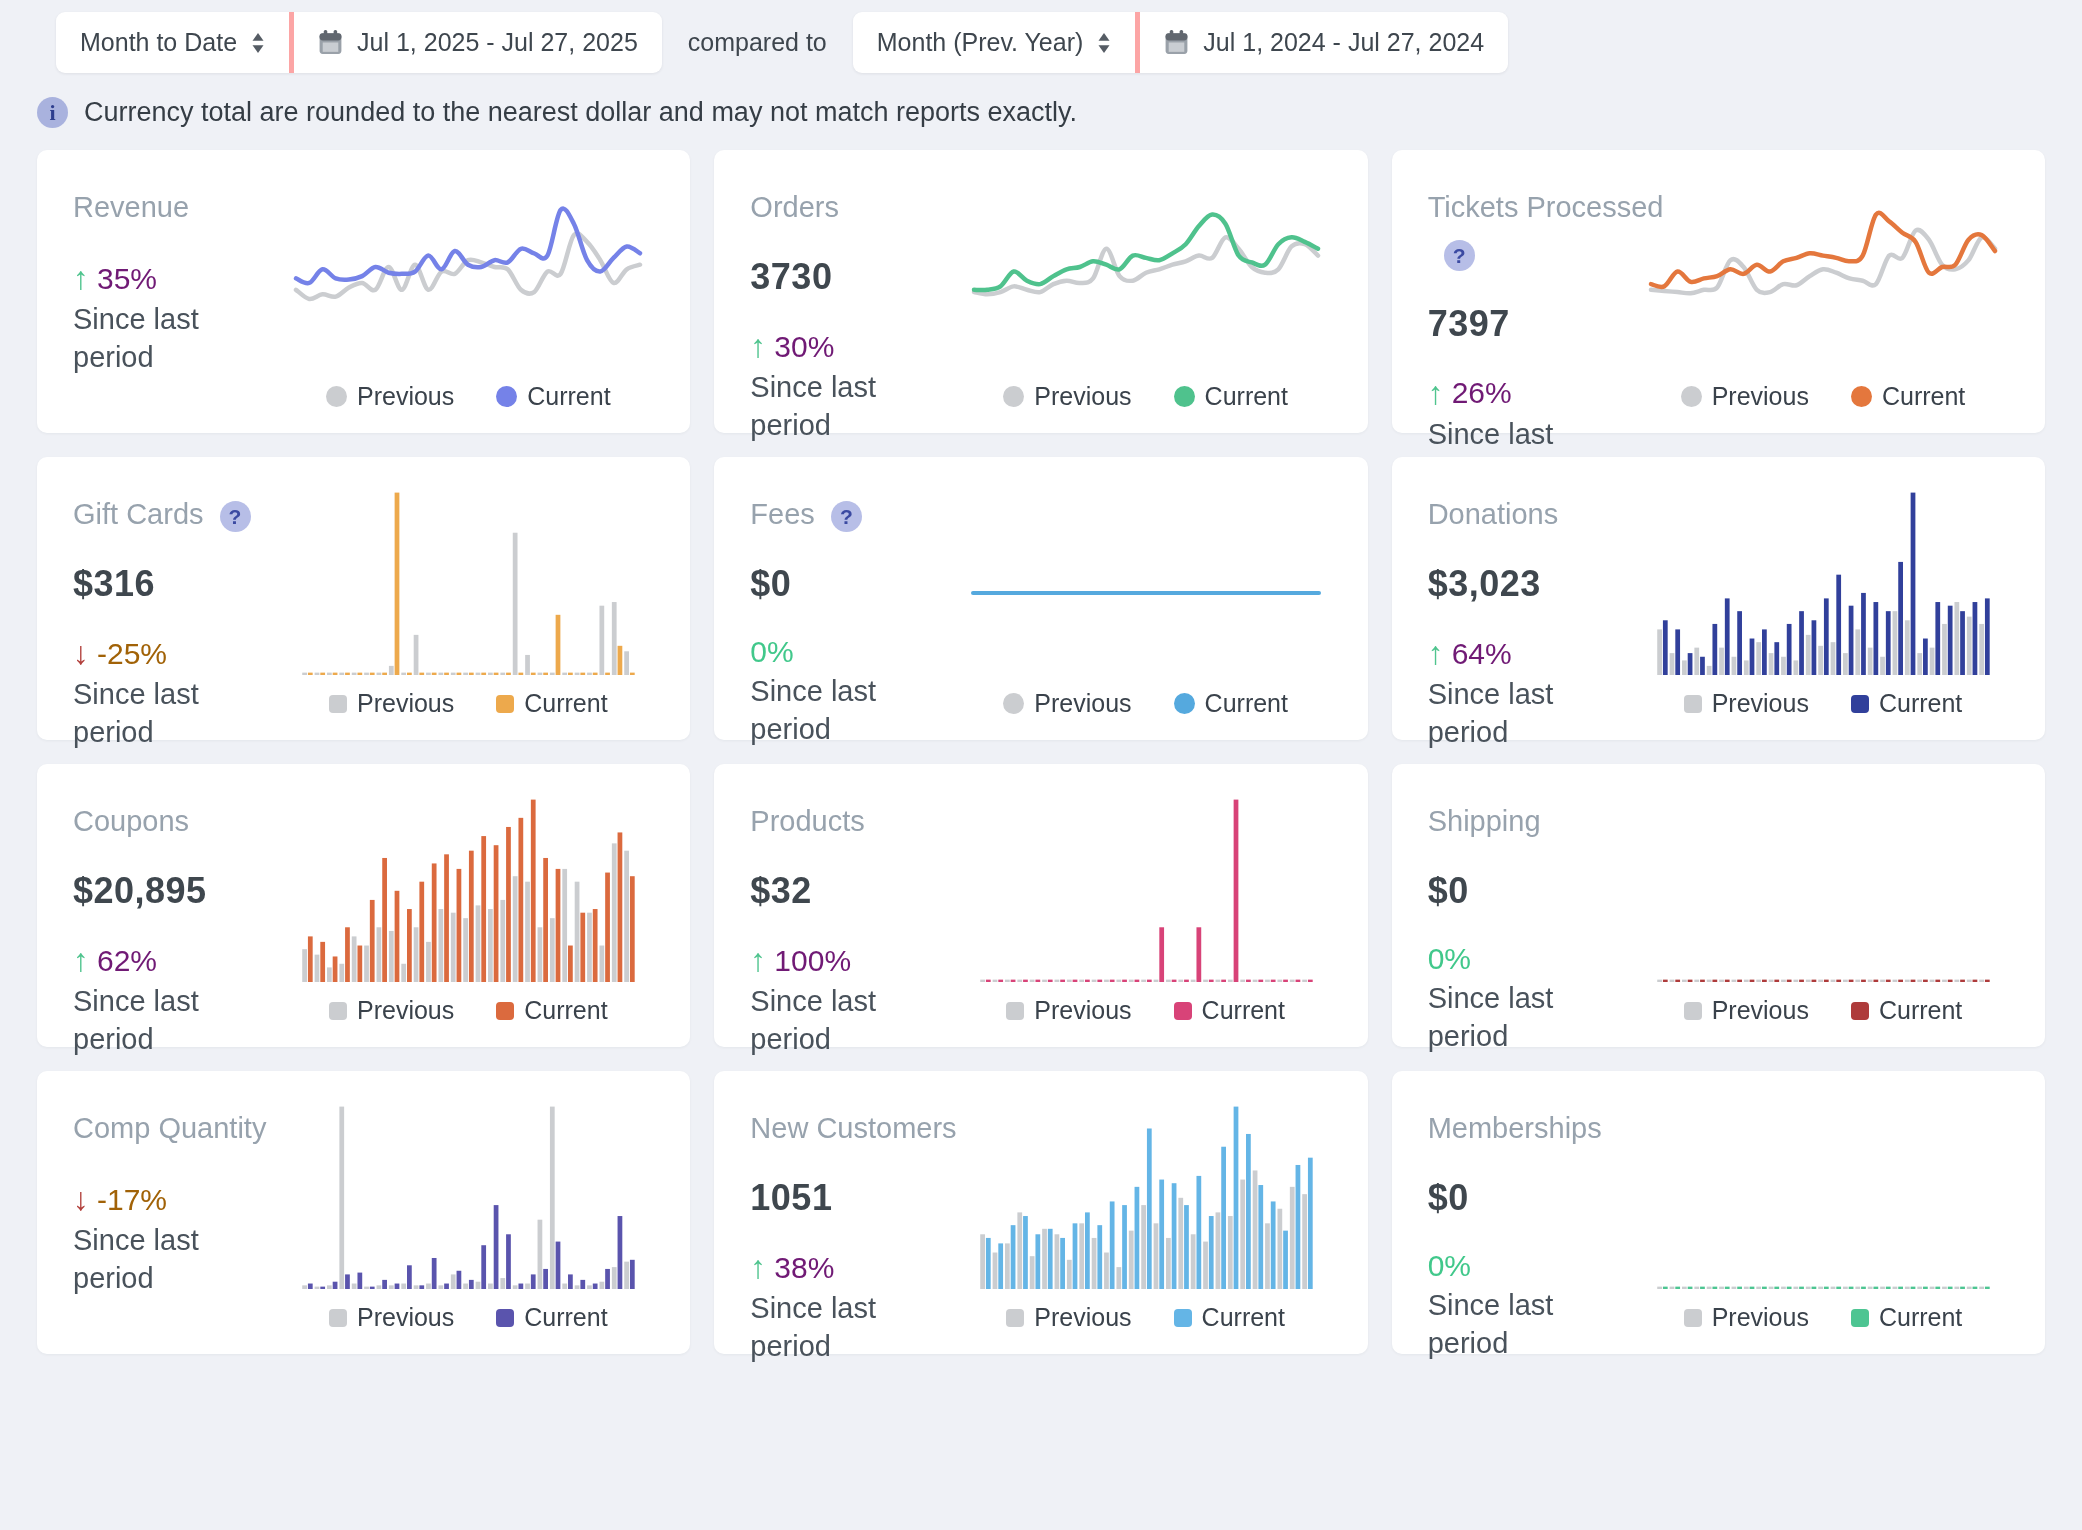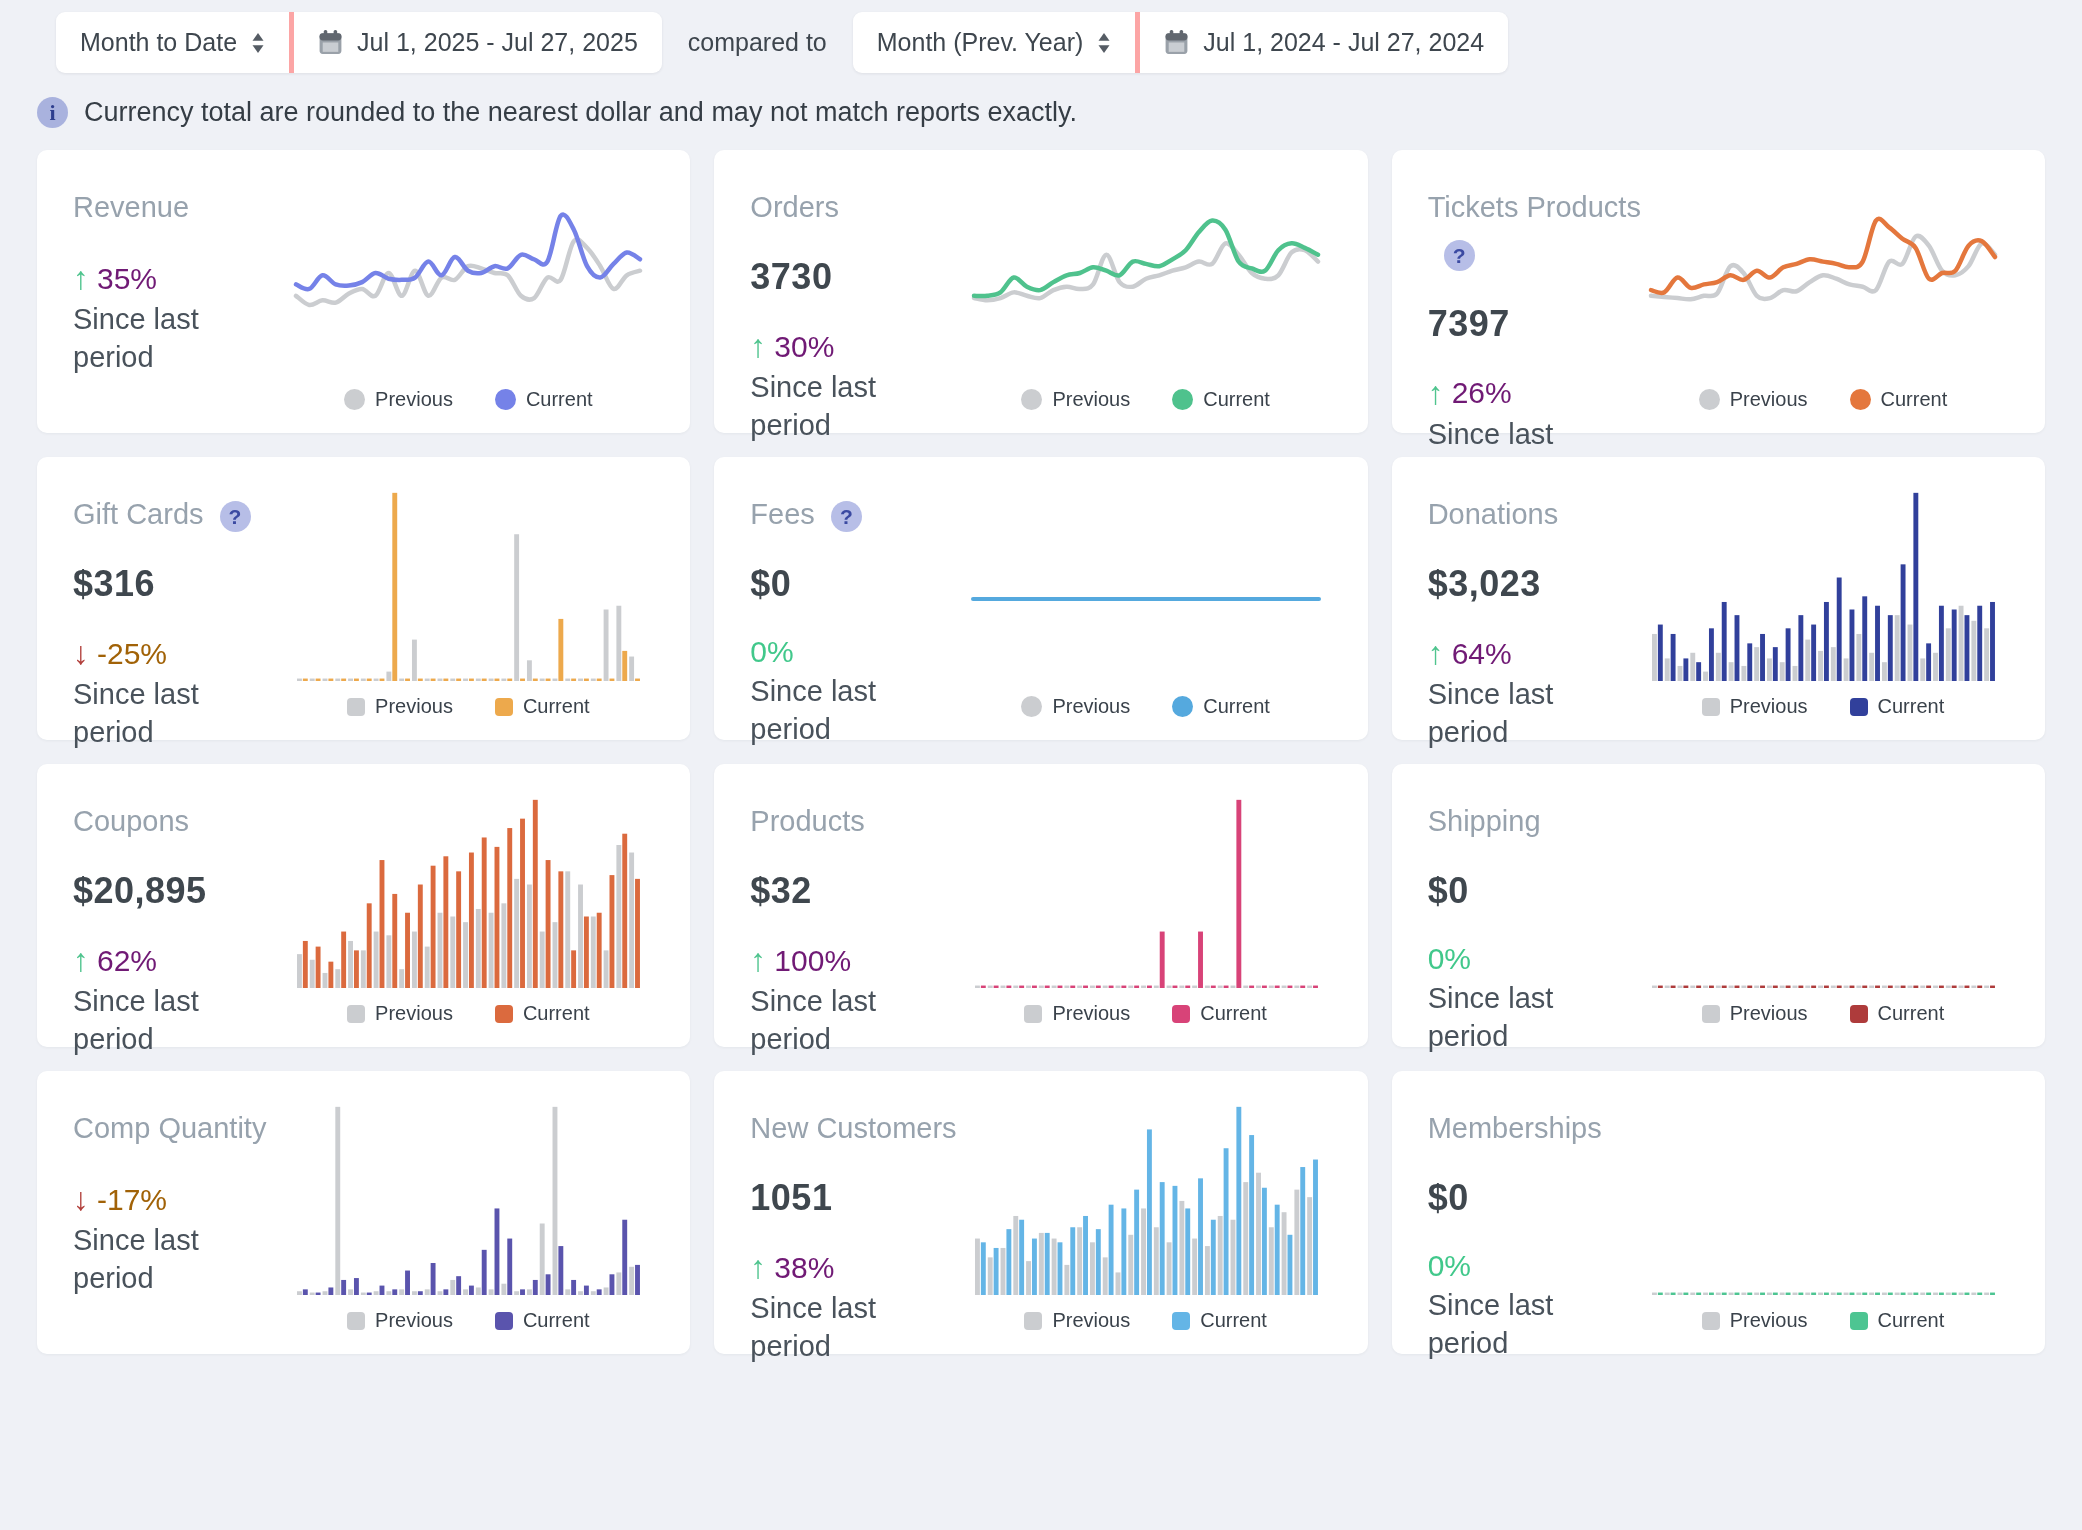--- a/index.html
+++ b/index.html
@@ -30,21 +30,21 @@
   .card-change.up .arrow{color:#4fc48e;} .card-change.up .pct{color:#701a75;}
   .card-change.down .arrow{color:#b2403c;} .card-change.down .pct{color:#a16207;} .card-change.none .pct{color:#41c88b;}
   .card-since{font-size:29px;color:#49525b;width:175px;line-height:1.3;margin-top:4px;}
   
   .chart-wrap{position:absolute;right:46px;top:28px;bottom:22px;width:352px;display:flex;flex-direction:column;
     align-items:center;justify-content:flex-end;}
   svg.chart{display:block;}
   svg.chart.line{margin-bottom:50px;}
   svg.chart.bar{margin-bottom:14px;}
   svg.chart.flat{margin-bottom:50px;}
-  .legend{display:flex;align-items:center;gap:42px;font-size:20px;color:#3a424b;}
+  .legend{display:flex;align-items:center;gap:42px;font-size:25px;color:#3a424b;}
   .legend-item{display:flex;align-items:center;gap:10px;}
   .marker{display:inline-block;flex:0 0 auto;}
   .marker.circle{width:21px;height:21px;border-radius:50%;}
   .marker.square{width:18px;height:18px;border-radius:4px;}
 </style>
 </head>
 <body>
 
 <div class="topbar">
   <div class="ctrl-group">
@@ -152,21 +152,21 @@
         <span class="legend-item">
           <span class="marker cur circle" style="background: rgb(79, 194, 141);"></span>
           <span class="legend-label">Current</span>
         </span>
       </div>
     </div>
   </div>
 
   <div class="card">
     <div class="card-title-row">
-      <span class="card-title">Tickets Products</span><span class="help-icon">?</span>
+      <span class="card-title">Tickets Processed</span><span class="help-icon">?</span>
     </div>
     <div class="card-value">7397</div>
     <div class="card-change up">
       <span class="arrow">↑</span>
       <span class="pct">26%</span>
     </div>
     <div class="card-since">Since last period</div>
     <div class="chart-wrap">
       <svg class="chart line" width="352" height="132" viewBox="0 0 352 132">
           <path d="M 4,89.80000000000001 C 6.205128205128204,89.99000000000001 12.820512820512821,90.56 17.23076923076923,90.94 C 21.64102564102564,91.32 26.05128205128205,91.7 30.46153846153846,92.08 C 34.87179487179487,92.46 39.282051282051285,93.6 43.69230769230769,93.22 C 48.1025641025641,92.84 52.51282051282051,90.75000000000001 56.92307692307692,89.80000000000001 C 61.33333333333333,88.85000000000001 65.74358974358975,92.46 70.15384615384616,87.52 C 74.56410256410257,82.58 78.97435897435898,63.58 83.38461538461539,60.16 C 87.7948717948718,56.739999999999995 92.2051282051282,62.059999999999995 96.61538461538461,67 C 101.02564102564102,71.94 105.43589743589743,85.62 109.84615384615384,89.80000000000001 C 114.25641025641025,93.98000000000002 118.66666666666667,93.03 123.07692307692308,92.08 C 127.48717948717949,91.13 131.8974358974359,85.24 136.30769230769232,84.1 C 140.71794871794873,82.96 145.12820512820514,86.57 149.53846153846155,85.24 C 153.94871794871796,83.91 158.35897435897436,78.78 162.76923076923077,76.12 C 167.17948717948718,73.46000000000001 171.5897435897436,69.85000000000001 176,69.28 C 180.4102564102564,68.71 184.82051282051282,71.17999999999999 189.23076923076923,72.69999999999999 C 193.64102564102564,74.21999999999998 198.05128205128204,77.07000000000001 202.46153846153845,78.4 C 206.87179487179486,79.73 211.28205128205127,79.73 215.69230769230768,80.68 C 220.1025641025641,81.63000000000001 224.51282051282053,88.28 228.92307692307693,84.1 C 233.33333333333334,79.91999999999999 237.74358974358975,59.970000000000006 242.15384615384616,55.60000000000001 C 246.56410256410257,51.23000000000001 250.97435897435898,62.06000000000001 255.3846153846154,57.88000000000001 C 259.7948717948718,53.70000000000001 264.20512820512823,33.56000000000001 268.61538461538464,30.52000000000001 C 273.02564102564105,27.480000000000008 277.43589743589746,33.940000000000005 281.84615384615387,39.64 C 286.2564102564103,45.339999999999996 290.6666666666667,59.78 295.0769230769231,64.72 C 299.4871794871795,69.66 303.8974358974359,70.04 308.3076923076923,69.28 C 312.71794871794873,68.52 317.12820512820514,65.47999999999999 321.53846153846155,60.16 C 325.94871794871796,54.839999999999996 330.35897435897436,39.26 334.7692307692308,37.36 C 339.1794871794872,35.46 345.7948717948718,46.85999999999999 348,48.75999999999999" fill="none" stroke="#cbcdd0" stroke-width="4.5" stroke-linecap="round" stroke-linejoin="round"></path>

